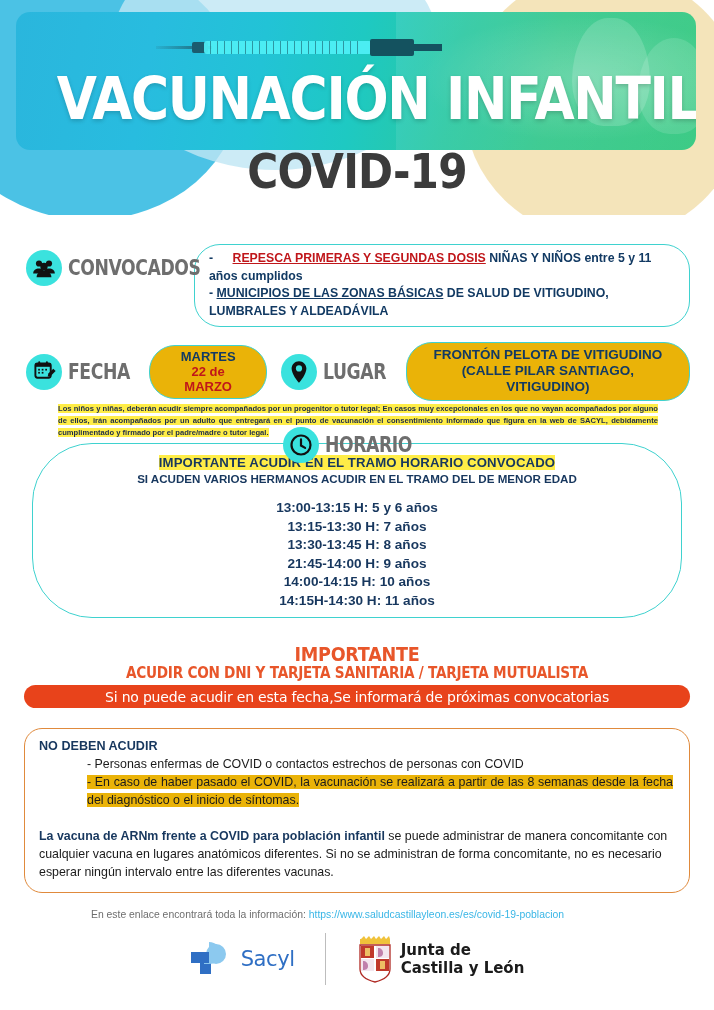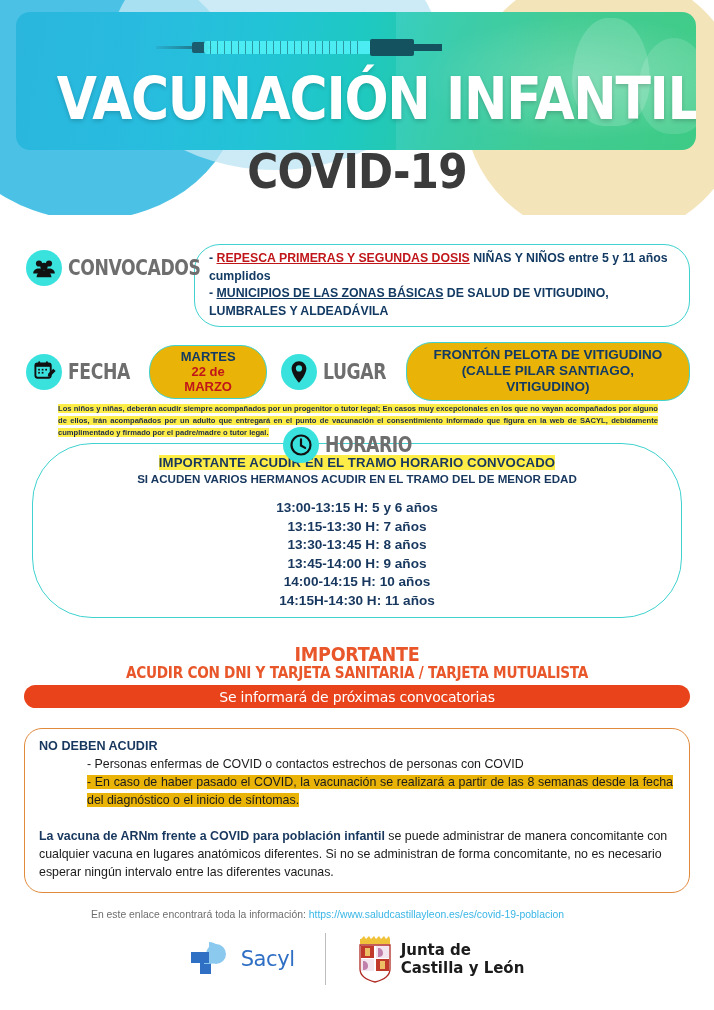--- a/index.html
+++ b/index.html
@@ -197,21 +197,21 @@
   .convocados-box {
     flex: 1;
     padding: 5px 12px 6px 14px;
     border: 1.4px solid #3fd2cf;
     border-radius: 26px;
     font-size: 12.3px;
     line-height: 17.5px;
     font-weight: 700;
     color: #123a63;
   }
-  .u-red { color: #c0161a; text-decoration: underline; }
+  .u-red { color: #c0161a; text-decoration: underline; margin-left: 16px; }
   .u-navy { color: #123a63; text-decoration: underline; }
 
   
   .sec-fecha {
     position: absolute;
     left: 26px; top: 342px;
     width: 664px;
     display: flex;
     align-items: center;
   }
@@ -513,29 +513,30 @@
   </div>
   <div class="horario-content">
     <div class="horario-imp">
       <span>IMPORTANTE ACUDIR EN EL TRAMO HORARIO CONVOCADO</span>
     </div>
     <div class="horario-sub">SI ACUDEN VARIOS HERMANOS ACUDIR EN EL TRAMO DEL DE MENOR EDAD</div>
     <div class="horario-list">
       <div>13:00-13:15 H: 5 y 6 años</div>
       <div>13:15-13:30 H:  7 años</div>
       <div>13:30-13:45 H: 8 años</div>
-      <div>13:45-14:00 H: 9 años</div>
+      <div>21:45-14:00 H: 9 años</div>
       <div>14:00-14:15 H: 10 años</div>
       <div>14:15H-14:30 H: 11 años</div>
     </div>
   </div>
 
   <div class="importante-title">IMPORTANTE</div>
   <div class="importante-sub">ACUDIR CON DNI Y TARJETA SANITARIA / TARJETA MUTUALISTA</div>
   <div class="importante-bar">
+    <span>Si no puede acudir en esta fecha, </span>
       <span> Se informará de próximas convocatorias</span>
   </div>
 
   <div class="noacudir-box">
     <div class="na-title">NO DEBEN ACUDIR</div>
     <div class="na-item">- Personas enfermas de COVID o contactos estrechos de personas con COVID</div>
     <div class="na-item hl">
       <span>- En caso de haber pasado el COVID, la vacunación se realizará a partir de las 8 semanas desde la fecha del diagnóstico o el inicio de síntomas.</span>
     </div>
     <div class="na-para">

